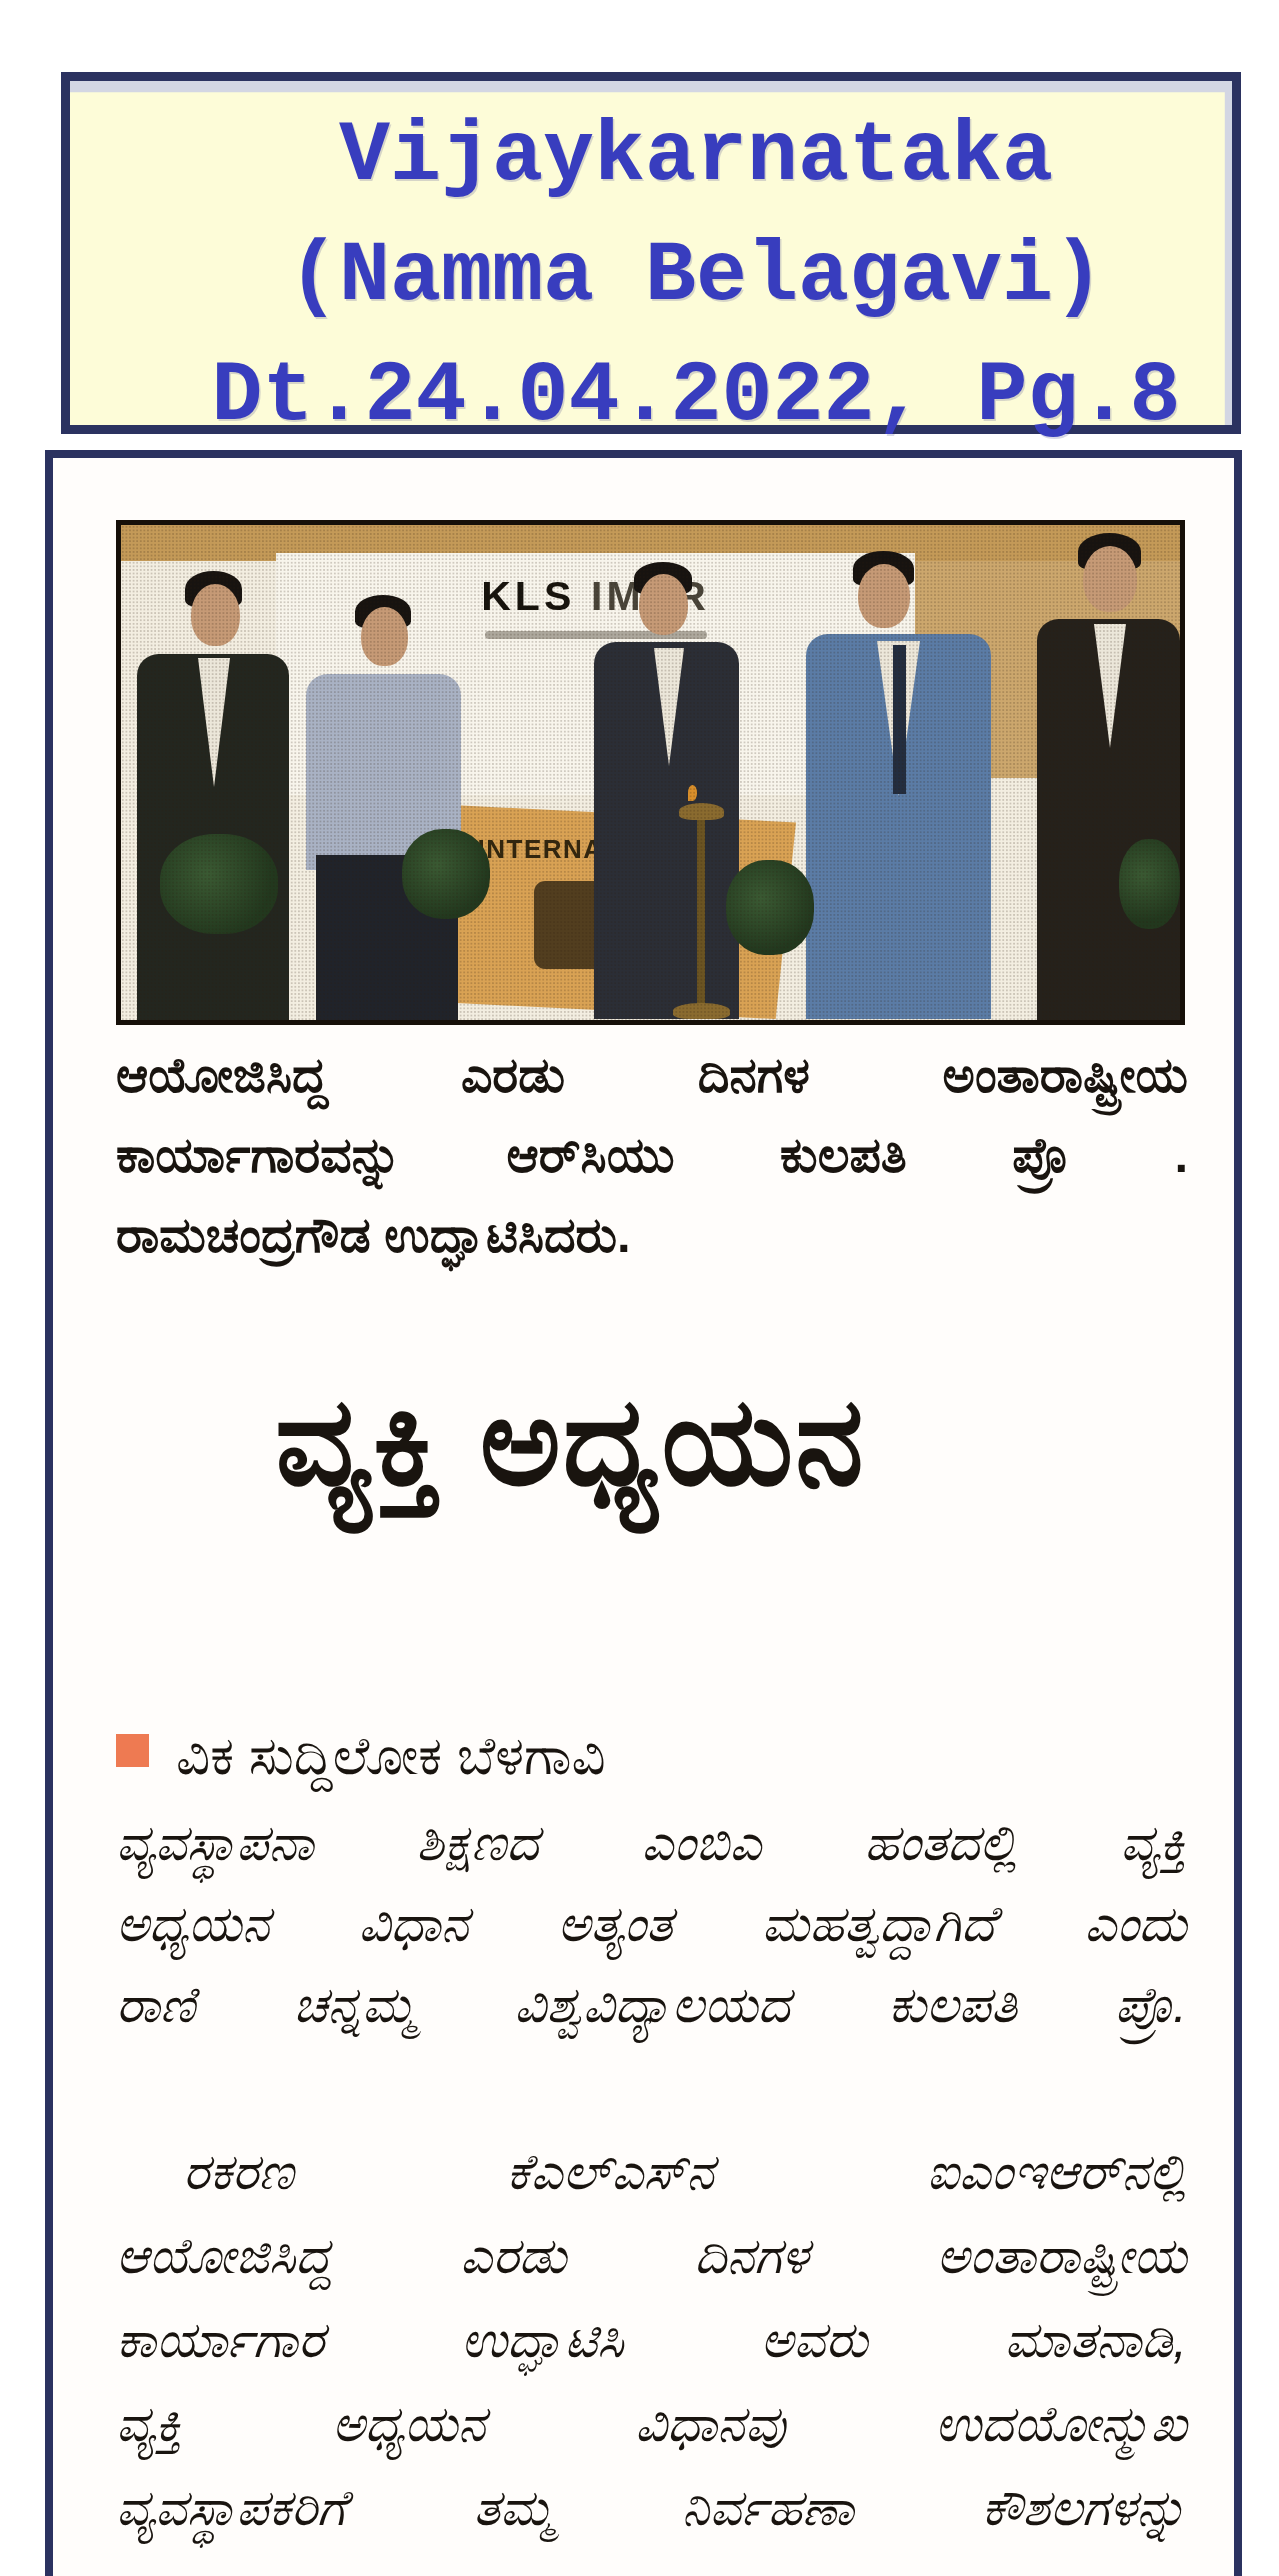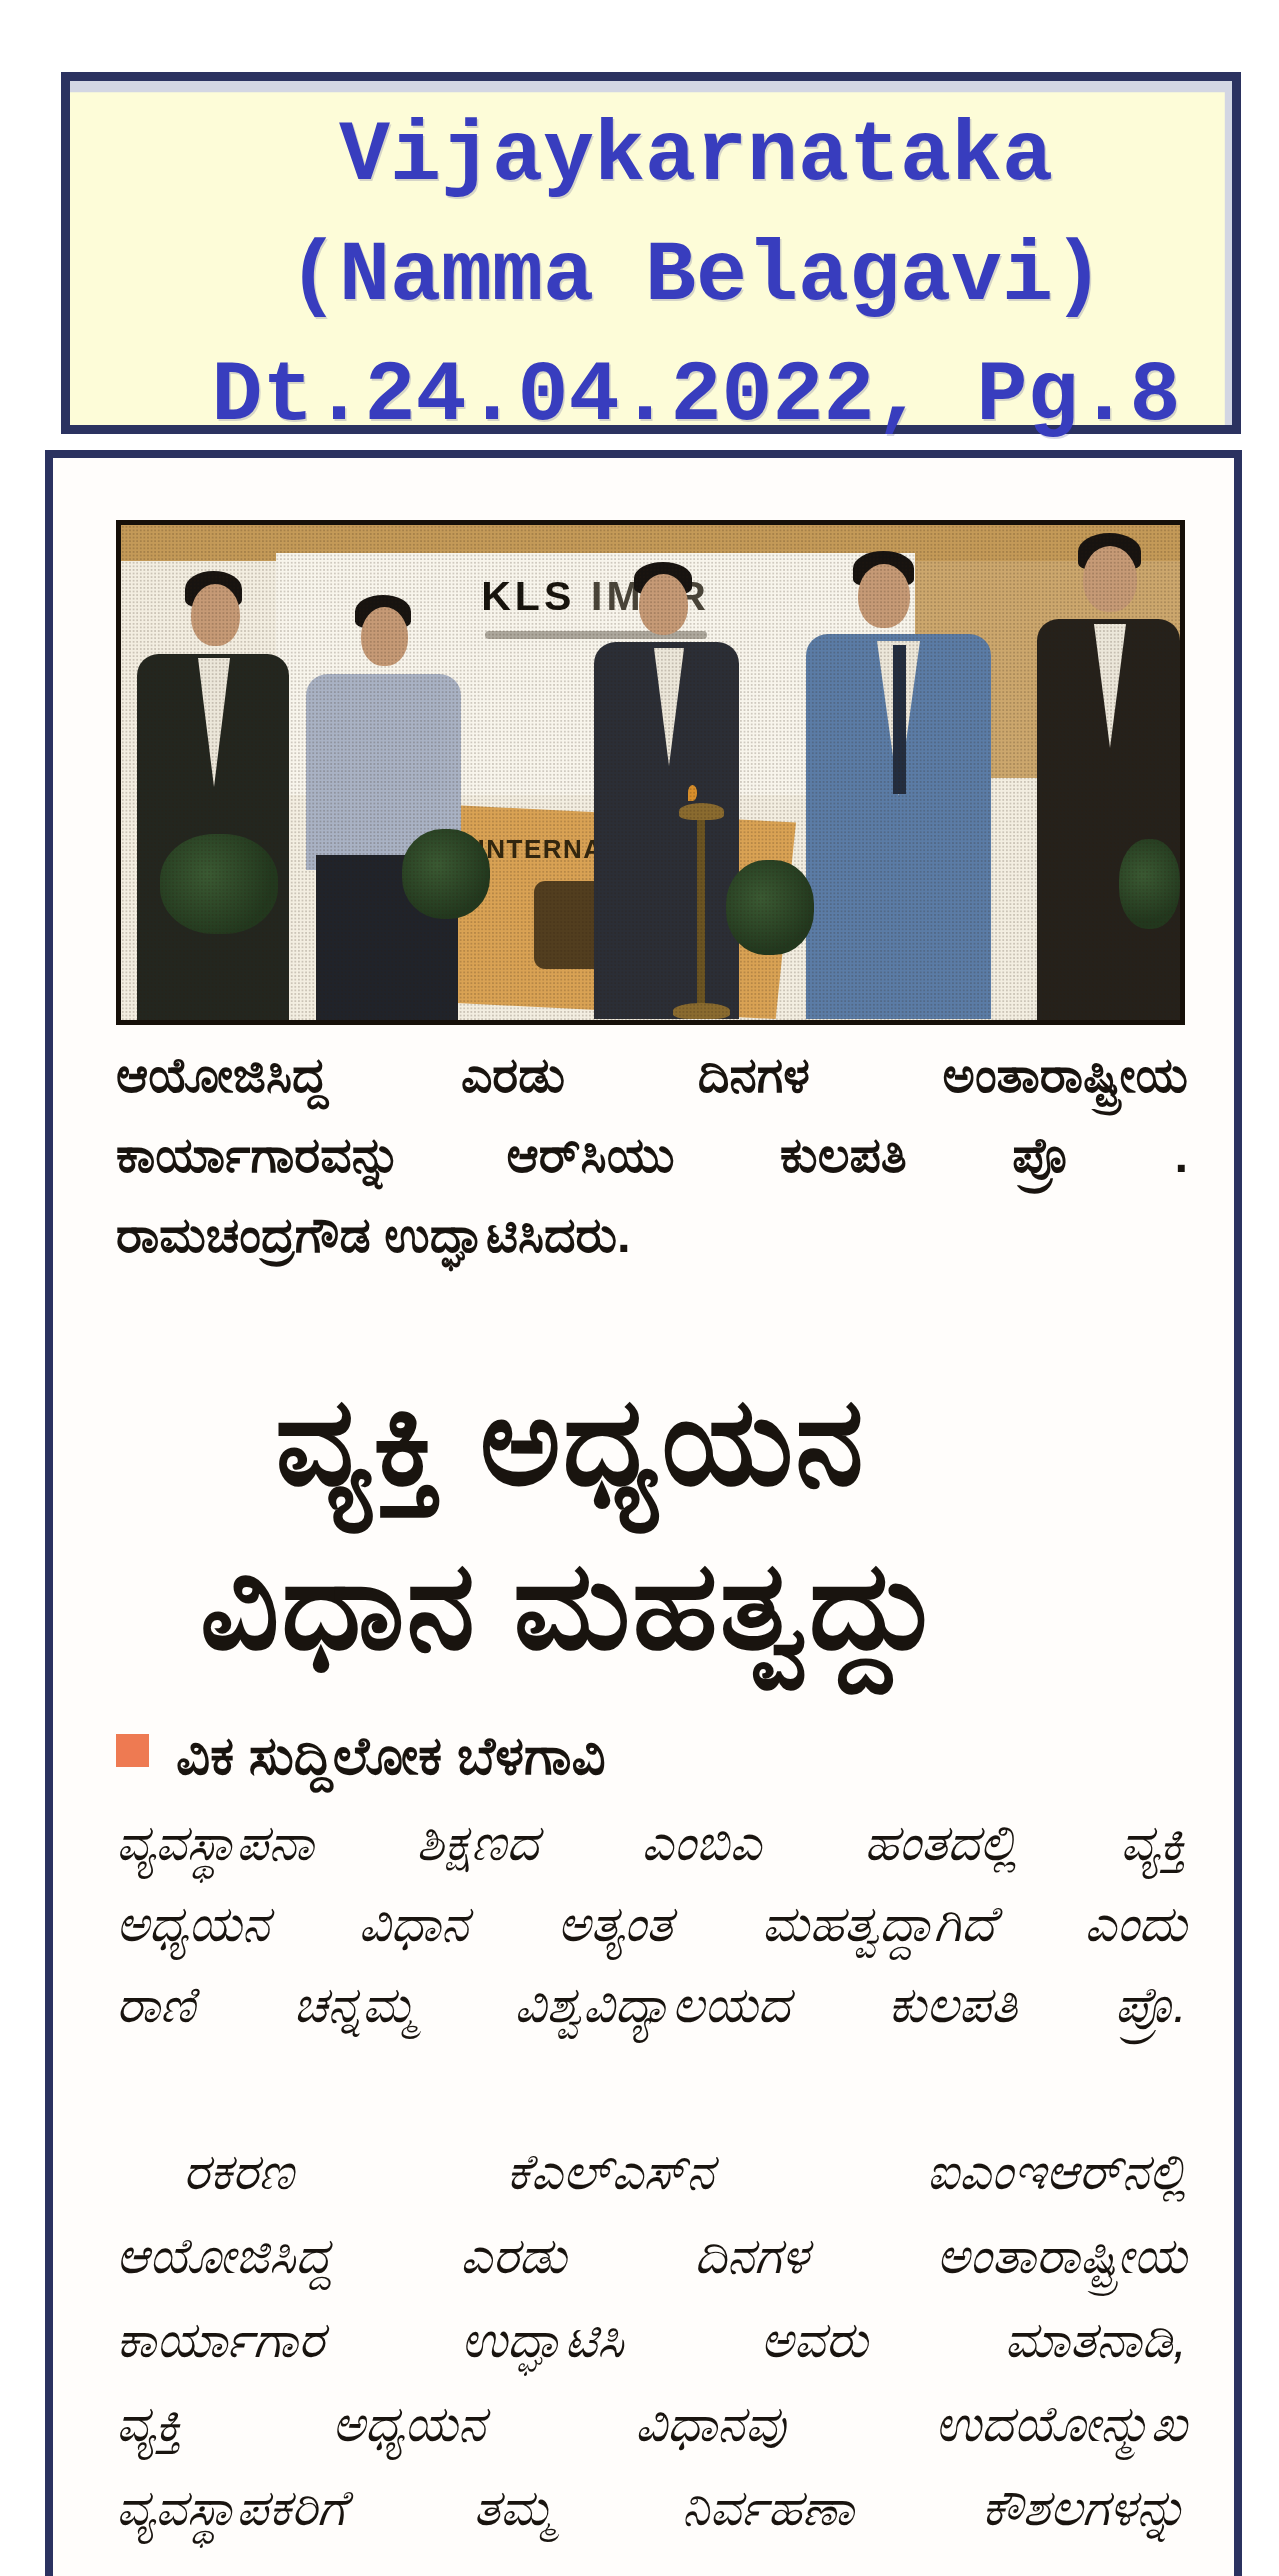--- a/index.html
+++ b/index.html
@@ -65,21 +65,21 @@
   .garland{position:absolute;z-index:5;background:radial-gradient(circle at 40% 40%, #3a5a33, #22381e 70%);border-radius:46%;}
   .lamp-stem{position:absolute;z-index:4;background:#6b5422;}
   .lamp-top{position:absolute;z-index:4;background:#8a6b2f;border-radius:50% 50% 30% 30%;}
   .lamp-flame{position:absolute;z-index:5;background:#d98f2b;border-radius:50% 50% 50% 0;}
 
   
   .caption{position:absolute;left:116px;top:1035px;width:1072px;font-weight:bold;font-size:49px;line-height:80px;}
   .headline{position:absolute;left:53px;top:1360px;width:1035px;text-align:center;font-weight:bold;font-size:123px;line-height:164px;letter-spacing:2.1px;}
   .byline{position:absolute;left:116px;top:1727px;width:1072px;display:flex;align-items:flex-start;}
   .byline-bullet{width:33px;height:33px;margin:7.2px 27px 0 0;background:var(--bullet,#ee7a52);flex:0 0 auto;}
-  .byline-text{font-weight:bold;font-size:53px;line-height:57px;}
+  .byline-text{font-weight:normal;font-size:53px;line-height:57px;}
   .para{position:absolute;left:116px;width:1071px;font-size:50px;font-style:italic;}
   .para-1{top:1803px;line-height:81px;}
   .para-2{top:2130px;line-height:84px;}
   .jline{text-align:justify;text-align-last:justify;}
   .lline{text-align:left;text-align-last:left;}
   .indent{text-indent:67px;}
 </style>
 </head>
 <body>
 
@@ -156,21 +156,20 @@
   </div>
 
   <div class="caption">
     <div class="jline">ಆಯೋಜಿಸಿದ್ದ ಎರಡು ದಿನಗಳ ಅಂತಾರಾಷ್ಟ್ರೀಯ</div>
     <div class="jline">ಕಾರ್ಯಾಗಾರವನ್ನು ಆರ್‌ಸಿಯು ಕುಲಪತಿ ಪ್ರೊ .</div>
     <div class="lline">ರಾಮಚಂದ್ರಗೌಡ ಉದ್ಘಾಟಿಸಿದರು.</div>
   </div>
 
   <div class="headline">
     <div>ವ್ಯಕ್ತಿ ಅಧ್ಯಯನ</div>
-    <div>ವಿಧಾನ ಮಹತ್ವದ್ದು</div>
   </div>
 
   <div class="byline">
     <div class="byline-bullet"></div>
     <div class="byline-text">ವಿಕ ಸುದ್ದಿಲೋಕ ಬೆಳಗಾವಿ</div>
   </div>
 
   <div class="para para-1">
     <div class="jline">ವ್ಯವಸ್ಥಾಪನಾ ಶಿಕ್ಷಣದ ಎಂಬಿಎ ಹಂತದಲ್ಲಿ ವ್ಯಕ್ತಿ</div>
     <div class="jline">ಅಧ್ಯಯನ ವಿಧಾನ ಅತ್ಯಂತ ಮಹತ್ವದ್ದಾಗಿದೆ ಎಂದು</div>

